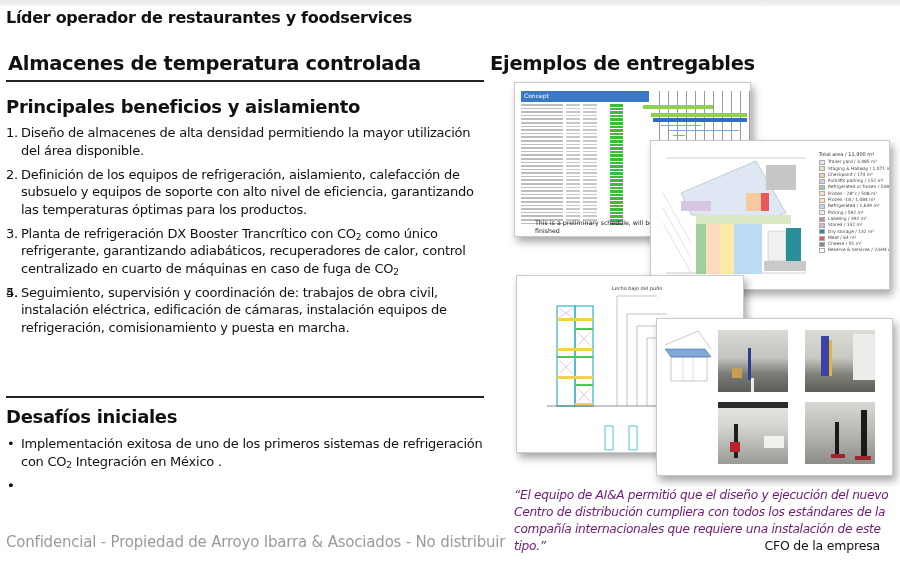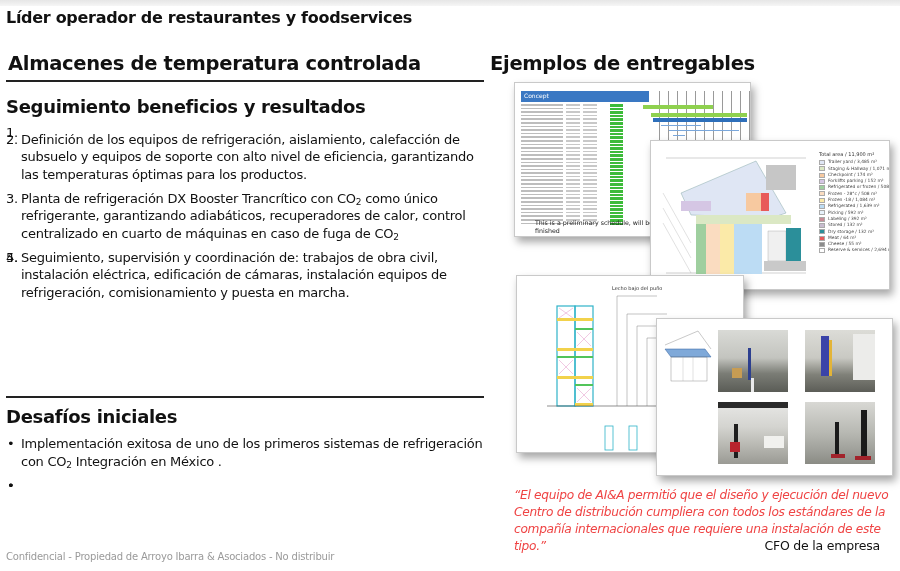--- a/index.html
+++ b/index.html
@@ -22,21 +22,21 @@
   .olist { position: absolute; left: 6px; top: 124px; width: 478px; font-size: 13px; line-height: 17.5px; letter-spacing: -0.25px; }
   .olist .item { position: relative; padding-left: 15px; margin-bottom: 6.5px; }
   .olist .num { position: absolute; left: 0; top: 0; }
 
   .ulist { position: absolute; left: 6px; top: 435px; width: 478px; font-size: 13px; line-height: 17.5px; letter-spacing: -0.25px; }
   .ulist .item { position: relative; padding-left: 15px; margin-bottom: 6.5px; }
   .ulist .bullet { position: absolute; left: 1px; top: 0; }
 
   sub { font-size: 9px; vertical-align: -2px; line-height: 0; }
 
-  .footer { position: absolute; left: 6px; top: 551px; font-size: 10px; color: #9a9a9a; letter-spacing: -0.2px; white-space: nowrap; }
+  .footer { position: absolute; left: 6px; top: 533px; font-size: 15px; color: #9a9a9a; letter-spacing: -0.2px; white-space: nowrap; }
 
   .right-h { position: absolute; left: 490px; top: 52px; font-size: 19.5px; letter-spacing: -0.3px; white-space: nowrap; }
 
   
   .card { position: absolute; background: #fff; border: 1px solid #c9c9c9; box-shadow: 3px 5px 8px rgba(0,0,0,0.35); overflow: hidden; }
   .card-schedule { left: 514px; top: 82px; width: 237px; height: 155px; }
   .card-plan { left: 650px; top: 140px; width: 240px; height: 150px; }
   .card-rack { left: 516px; top: 275px; width: 228px; height: 178px; }
   .card-photos { left: 656px; top: 318px; width: 237px; height: 158px; }
 
@@ -62,38 +62,39 @@
   .plan-legend .sw { width: 6px; height: 5px; border: 0.5px solid #aaa; flex: none; }
 
   
   .photo { position: absolute; width: 70px; height: 62px; }
   .ph1 { left: 61px; top: 11px; background: linear-gradient(180deg, #d9dad6 0%, #c3c4bf 45%, #7b7d76 70%, #5a5c56 100%); }
   .ph2 { left: 148px; top: 11px; background: linear-gradient(180deg, #dcdcd7 0%, #c9c9c3 45%, #808179 72%, #5c5d57 100%); }
   .ph3 { left: 61px; top: 83px; background: linear-gradient(180deg, #e8e8e6 0%, #d4d4d0 40%, #b8b8b2 70%, #9a9a94 100%); }
   .ph4 { left: 148px; top: 83px; background: linear-gradient(180deg, #d8d8d4 0%, #b7b8b2 50%, #9d9e98 80%, #8a8b84 100%); }
   .ph-detail { position: absolute; }
 
-  .quote { position: absolute; left: 514px; top: 487px; width: 380px; font-size: 12.2px; font-style: italic; line-height: 17px; letter-spacing: -0.3px; color: #ef4444; }
+  .quote { position: absolute; left: 514px; top: 487px; width: 380px; font-size: 12.2px; font-style: italic; line-height: 17px; letter-spacing: -0.3px; color: #701a75; }
   .quote-author { position: absolute; right: 20px; top: 538px; font-size: 12.5px; letter-spacing: -0.2px; white-space: nowrap; }
 </style>
 </head>
 <body>
 
 <div class="topbar"></div>
 
 <h1 class="title">Líder operador de restaurantes y foodservices</h1>
 
 <h2 class="subtitle">Almacenes de temperatura controlada</h2>
 <div class="rule rule1"></div>
 
-<h3 class="section-h sec1">Seguimiento beneficios y resultados</h3>
+<h3 class="section-h sec1">Principales beneficios y aislamiento</h3>
 
 <div class="olist">
   <div class="item">
     <span class="num">1.</span>
+    <span>Diseño de almacenes de alta densidad permitiendo la mayor utilización del área disponible.</span>
   </div>
   <div class="item">
     <span class="num">2.</span>
     <span>Definición de los equipos de refrigeración, aislamiento, calefacción de subsuelo y equipos de soporte con alto nivel de eficiencia, garantizando las temperaturas óptimas para los productos.</span>
   </div>
   <div class="item">
     <span class="num">3.</span>
     <span>Planta de refrigeración DX Booster Trancrítico con CO</span><sub>2</sub><span> como único refrigerante, garantizando adiabáticos, recuperadores de calor, control centralizado en cuarto de máquinas en caso de fuga de CO</span><sub>2</sub>
   </div>
   <div class="item">

